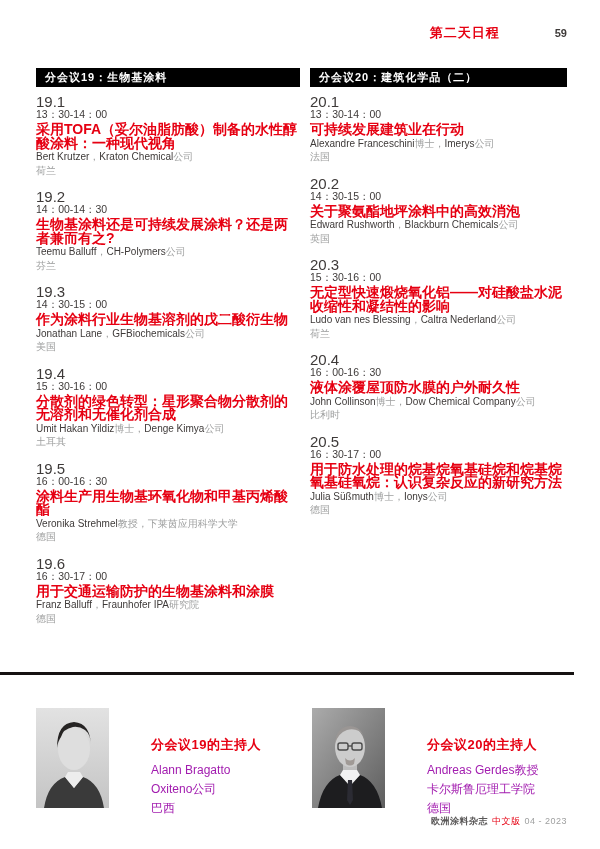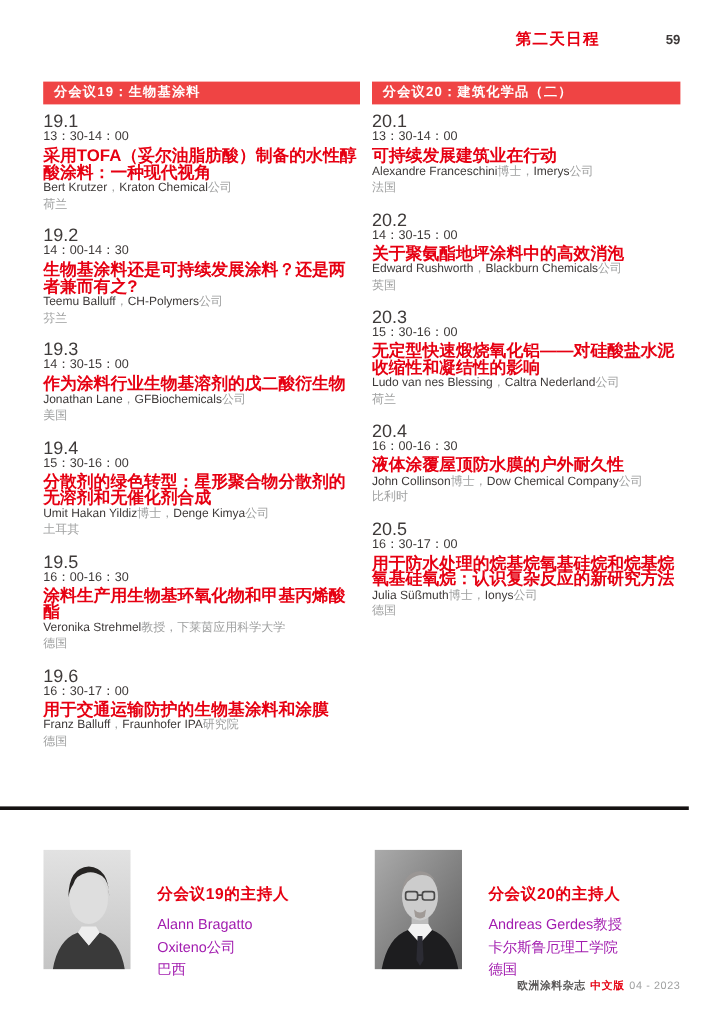--- a/index.html
+++ b/index.html
@@ -11,51 +11,51 @@
   
   .top-header{position:absolute;top:24px;right:33px;display:flex;align-items:baseline;gap:13px;}
   .day-title{color:#e60012;font-weight:bold;font-size:13px;letter-spacing:1px;}
   .page-num{color:#3e3a39;font-weight:bold;font-size:11px;padding-left:42px;}
 
   
   .columns{position:absolute;top:68px;left:36px;width:531px;display:flex;gap:10px;}
   .col-left{width:264px;}
   .col-right{width:257px;}
   .col-bar{
-    height:19px;line-height:19px;background:#ef4444;color:#ffffff;
+    height:19px;line-height:19px;background:#000000;color:#ffffff;
     font-size:11px;font-weight:bold;padding-left:9px;letter-spacing:1px;
     box-sizing:border-box;
   }
   .col-sessions{margin-top:8px;}
   .session{margin-bottom:13px;}
   .s-id{font-size:15px;color:#3e3a39;line-height:13px;}
   .s-time{font-size:10.5px;color:#3e3a39;line-height:13px;}
   .s-title{font-size:14px;font-weight:bold;color:#e60012;line-height:13.5px;margin-top:2px;}
   .s-speaker{font-size:10px;color:#3e3a39;line-height:13.5px;}
   .s-speaker .cjk{color:#9fa0a0;}
   .s-country{font-size:10px;color:#9fa0a0;line-height:13.5px;}
 
   
   .divider{position:absolute;top:672px;left:0;width:574px;height:3px;background:#151211;}
 
   
   .chairs{position:absolute;top:708px;left:36px;width:531px;display:flex;}
-  .chair{display:flex;}
+  .chair{display:flex;gap:20px;}
   .chair-1{width:276px;}
   .chair-2{width:255px;}
   .chair-photo{width:73px;height:100px;flex:0 0 73px;overflow:hidden;}
   .chair-photo svg{display:block;}
   .chair-info{margin-left:22px;padding-top:28px;}
   .chair-label{color:#e60012;font-weight:bold;font-size:13px;margin-bottom:7px;letter-spacing:0.5px;}
   .chair-line{color:#a21caf;font-size:12px;line-height:19px;}
 
   
   .magazine{position:absolute;top:815px;right:33px;font-size:9px;display:flex;gap:4px;align-items:baseline;}
   .mag-name{color:#595757;font-weight:bold;letter-spacing:0.5px;}
-  .mag-edition{color:#e60012;font-weight:bold;letter-spacing:0.5px;text-align:right;}
+  .mag-edition{color:#e60012;font-weight:normal;letter-spacing:0.5px;text-align:right;}
   .mag-issue{color:#9fa0a0;letter-spacing:0.5px;text-align:right;}
 </style>
 </head>
 <body>
 
 <div class="page">
 
   <div class="top-header">
     <span class="day-title">第二天日程</span>
     <span class="page-num">59</span>

